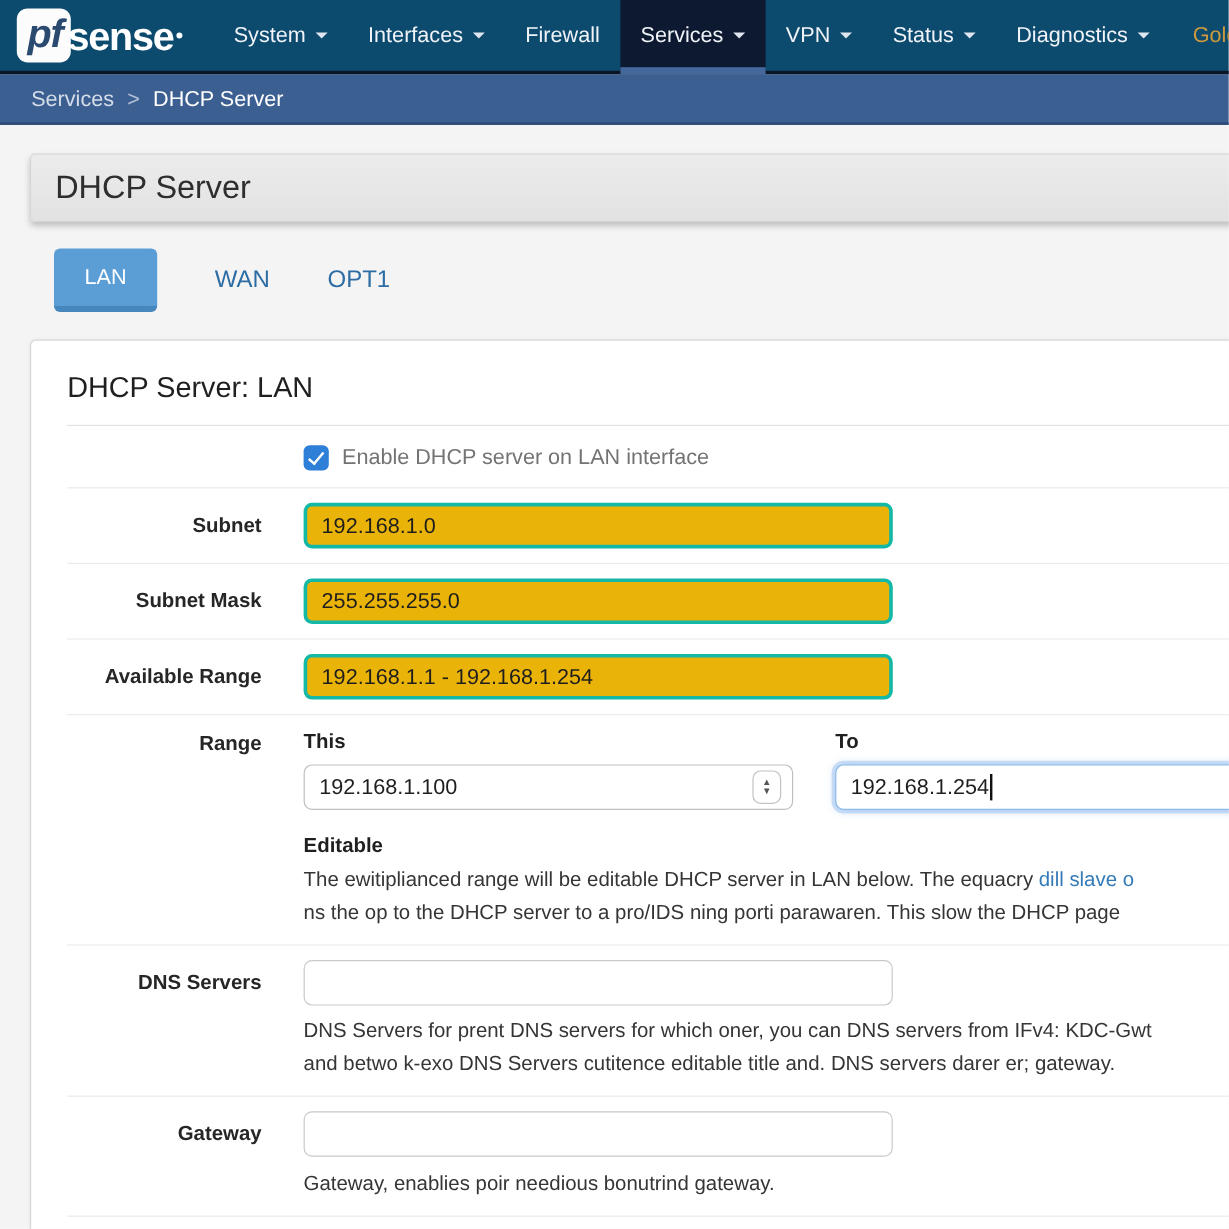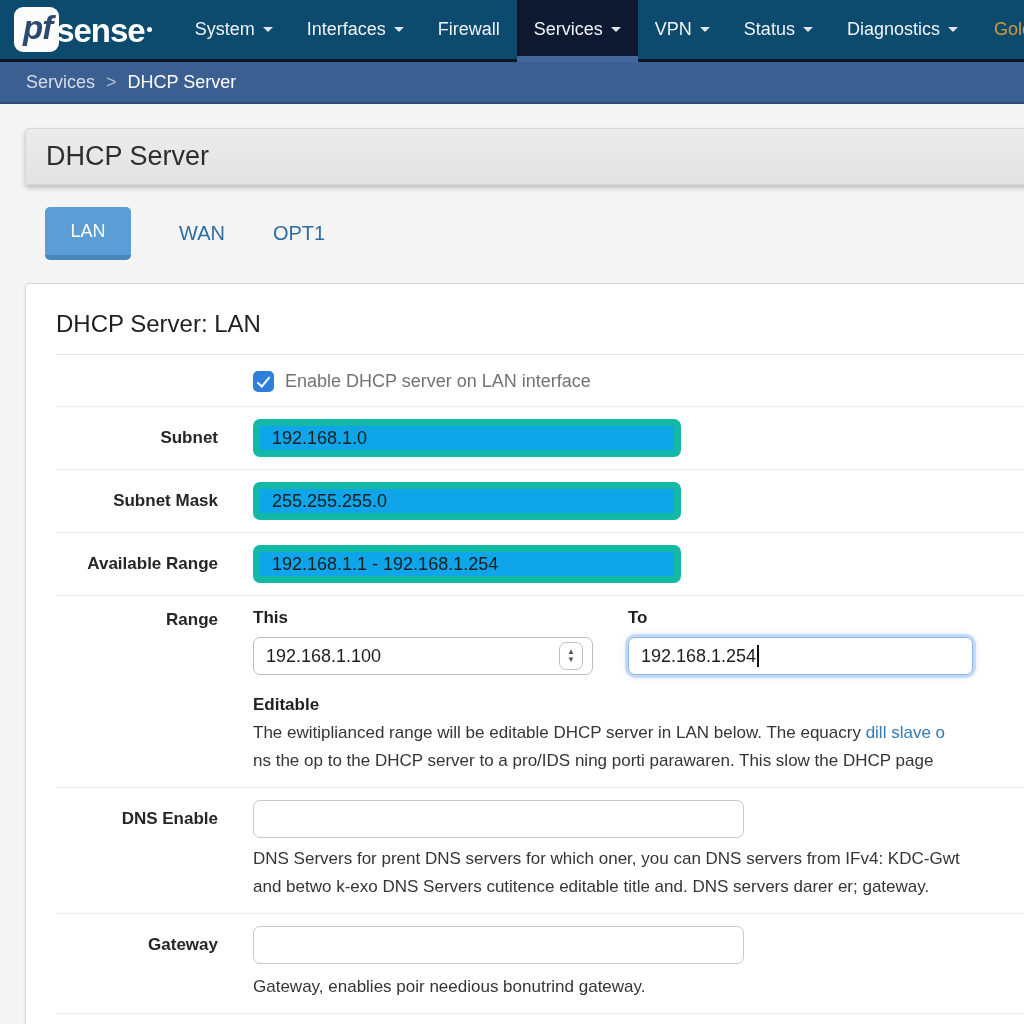--- a/index.html
+++ b/index.html
@@ -100,23 +100,23 @@
   .checkbox::after {
     content:""; position:absolute; left:7px; top:3px; width:5px; height:11px;
     border:solid #fff; border-width:0 2.5px 2.5px 0; transform:rotate(40deg);
   }
   .chk-label { margin-left:11px; font-size:18px; color:#737373; }
 
   .tinput {
     height:38px; border-radius:7px; font-size:18px; color:#1e1e1e;
     display:flex; align-items:center; padding:0 12px; position:relative;
   }
-  .tinput.disabled { width:428px; background:#0ea5e9; border:7px solid #14b8a6; }
+  .tinput.disabled { width:491px; background:#eab308; border:3px solid #14b8a6; }
   .tinput.blank { width:491px; background:#fff; border:1px solid #c9c9c9; }
-  .tinput.number { width:340px; background:#fff; border:1px solid #bfbfbf; }
+  .tinput.number { width:408px; background:#fff; border:1px solid #bfbfbf; }
   .tinput.focused {
     width:345px; background:#fff; border:1.5px solid #8abbe8;
     box-shadow:0 0 0 3px rgba(125,175,235,0.35), 0 0 8px rgba(110,165,230,0.45);
   }
   .stepper {
     position:absolute; right:9px; top:50%; transform:translateY(-50%);
     width:24px; height:28px; border:1px solid #c2c2c2; border-radius:7px;
     display:flex; flex-direction:column; align-items:center; justify-content:center;
     cursor:pointer; background:#fff;
   }
@@ -250,21 +250,21 @@
       </div>
       <div class="editable-block">
         <div class="subhead" style="margin-bottom:4px;">Editable</div>
         <div class="help"><span>The ewitiplianced range will be editable DHCP server in LAN below. The equacry </span><a>dill slave o</a></div>
         <div class="help">ns the op to the DHCP server to a pro/IDS ning porti parawaren. This slow the DHCP page</div>
       </div>
     </div>
   </div>
 
   <div class="frow">
-    <div class="flabel">DNS Enable</div>
+    <div class="flabel">DNS Servers</div>
     <div class="ffield">
       <div class="tinput blank"></div>
       <div class="help" style="margin-top:7px;">DNS Servers for prent DNS servers for which oner, you can DNS servers from IFv4: KDC-Gwt</div>
       <div class="help">and betwo k-exo DNS Servers cutitence editable title and. DNS servers darer er; gateway.</div>
     </div>
   </div>
 
   <div class="frow">
     <div class="flabel">Gateway</div>
     <div class="ffield">

